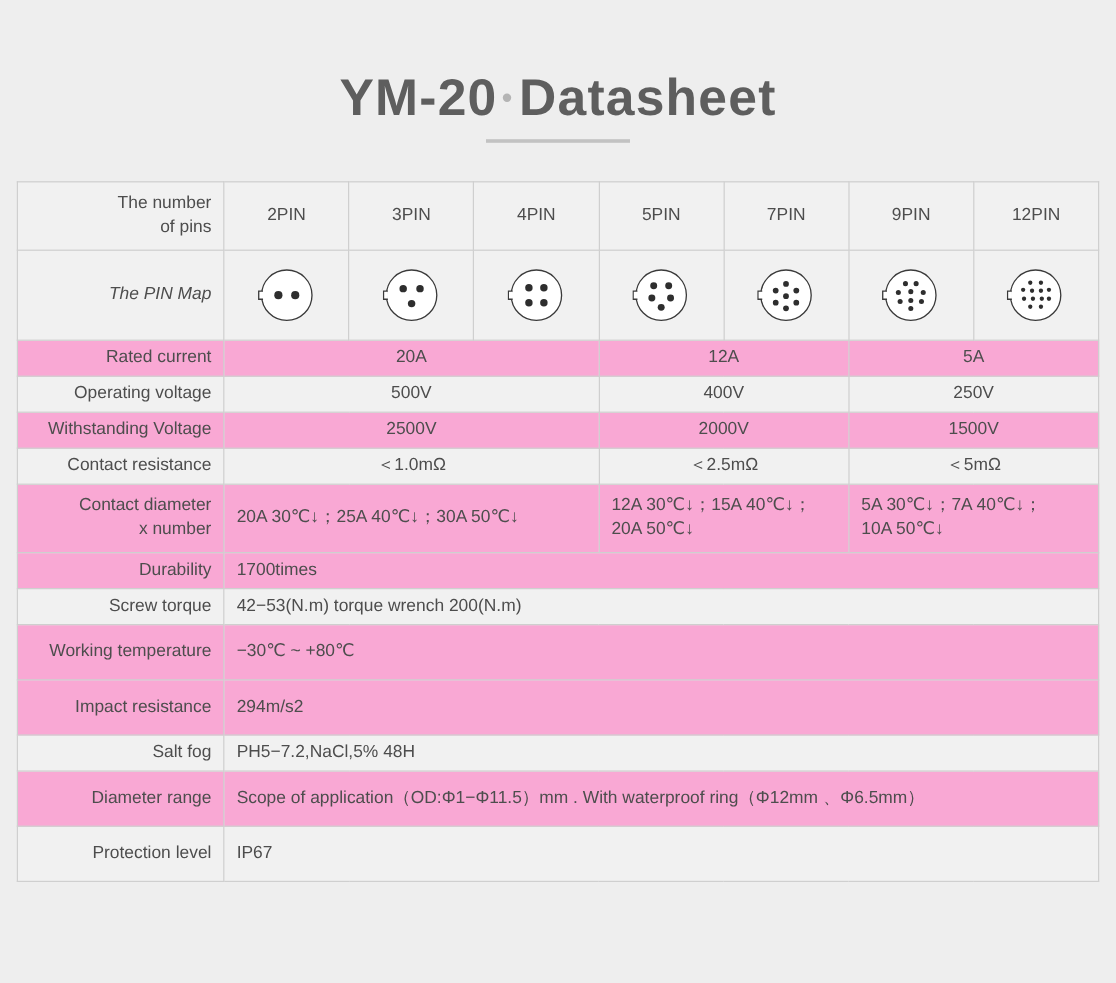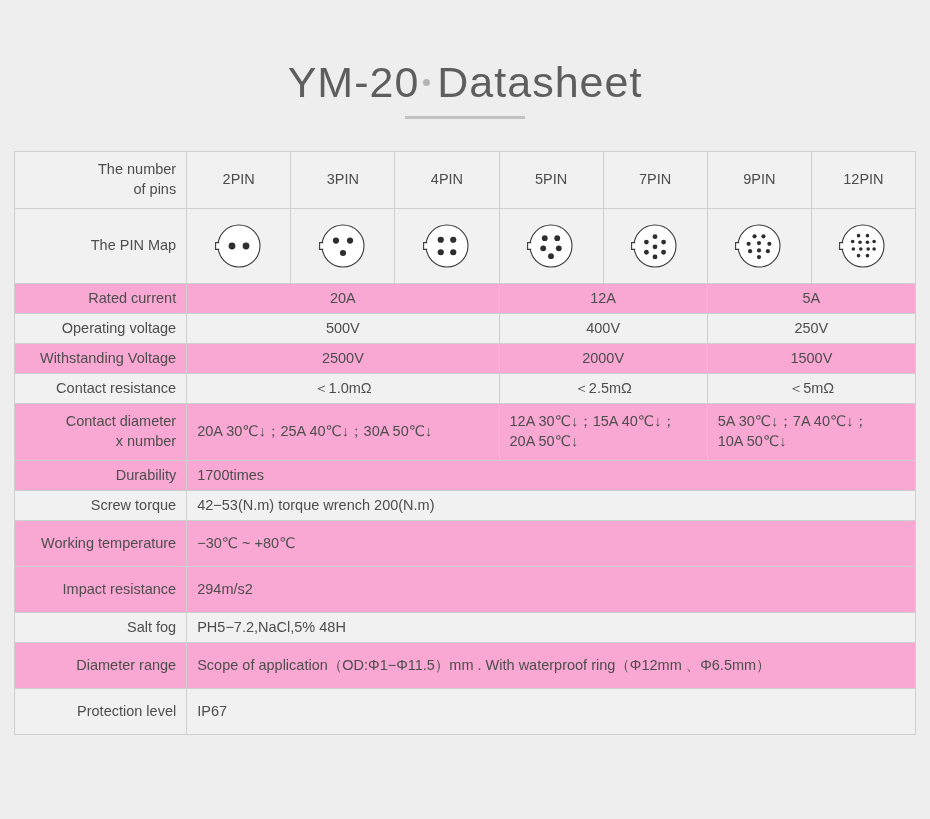--- a/index.html
+++ b/index.html
@@ -12,21 +12,21 @@
   }
   .page{position:relative;width:930px;height:819px;}
 
   
   .title-wrap{
     position:absolute;left:0;top:58px;width:930px;
     text-align:center;
   }
   .title{
     font-size:43px;
-    font-weight:400;
+    font-weight:700;
     letter-spacing:1px;
     color:#5e5e5e;
     line-height:1.15;
     white-space:nowrap;
     text-align:center;
   }
   .title .dot{
     display:inline-block;
     width:7px;height:7px;border-radius:50%;
     background:#b4b4b4;
@@ -61,21 +61,21 @@
     width:172px;
     text-align:right;
     white-space:pre-line;
   }
   .ctr{text-align:center;}
   .lft{text-align:left;}
   .row-white td{background:#f9a8d4;}
   .row-gray td{background:#f1f1f1;}
 
   tr.hdr td{height:56px;}
-  tr.pinmap td{height:74px;}
+  tr.pinmap td{height:74px;font-style:italic;}
   tr.std td{height:29px;}
   tr.cd td{height:56px;}
   tr.ins td{height:40px;}
   tr.tall td{height:45px;}
 
   .pin-cell{padding:0;}
   .pin-holder{
     display:flex;align-items:center;justify-content:center;
     height:100%;
   }

